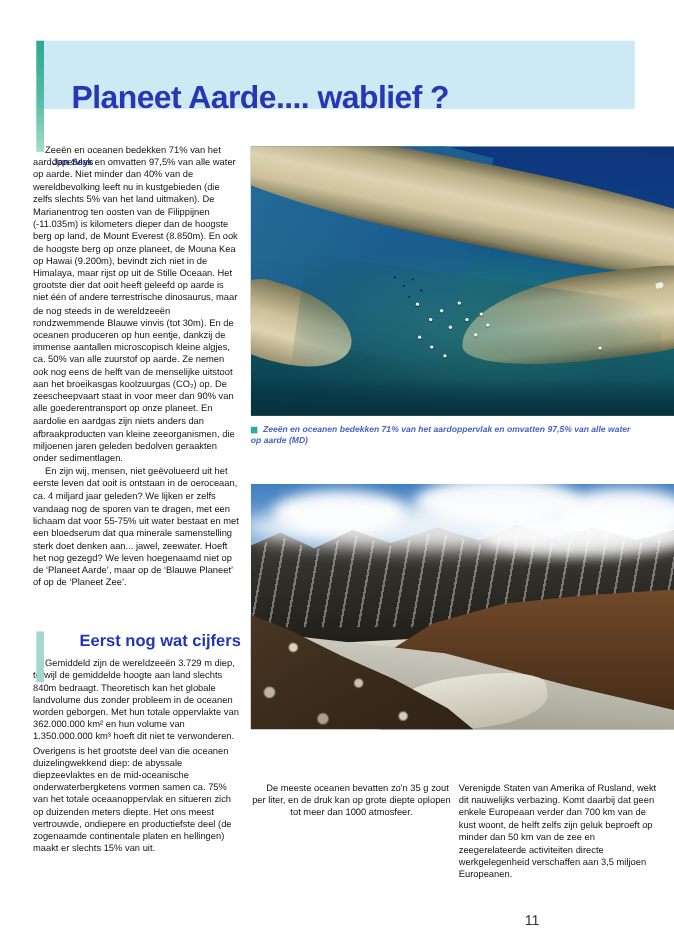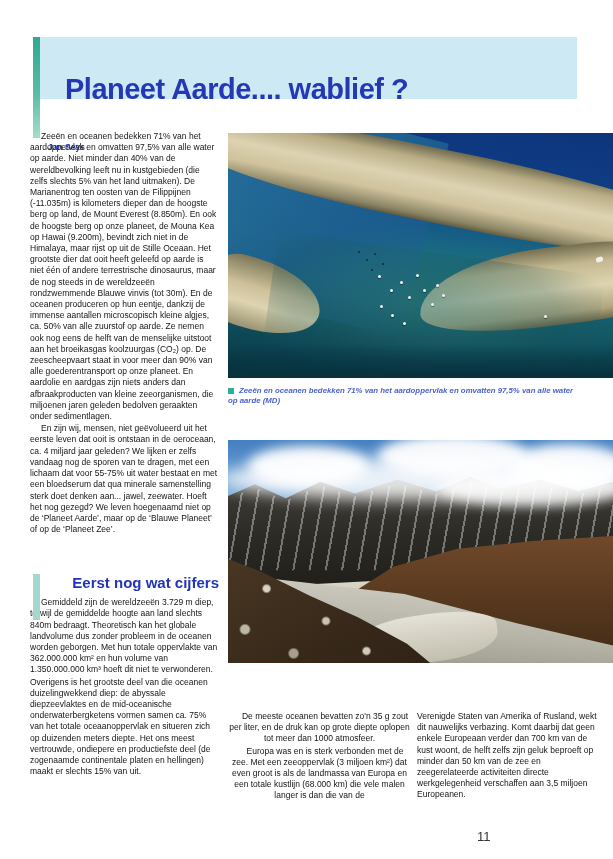--- a/index.html
+++ b/index.html
@@ -169,21 +169,20 @@
     <div class="p2-valleystrip"></div>
     <div class="p2-green"></div>
     <div class="p2-hill"></div>
     <div class="p2-glacier"></div>
     <div class="p2-snowpatch"></div>
     <div class="p2-rocks"></div>
   </div>
 
   <div class="col-mid bodytext">
     <p class="ind">De meeste oceanen bevatten zo'n 35 g zout per liter, en de druk kan op grote diepte oplopen tot meer dan 1000 atmosfeer.</p>
-    <p class="ind">Europa was en is sterk verbonden met de zee. Met een zeeoppervlak (3 miljoen km²) dat even groot is als de landmassa van Europa en een totale kustlijn (68.000 km) die vele malen langer is dan die van de</p>
   </div>
 
   <div class="col-right bodytext">
     <p>Verenigde Staten van Amerika of Rusland, wekt dit nauwelijks verbazing. Komt daarbij dat geen enkele Europeaan verder dan 700 km van de kust woont, de helft zelfs zijn geluk beproeft op minder dan 50 km van de zee en zeegerelateerde activiteiten directe werkgelegenheid verschaffen aan 3,5 miljoen Europeanen.</p>
   </div>
 
   <div class="pageno">11</div>
 
 </div>
 

